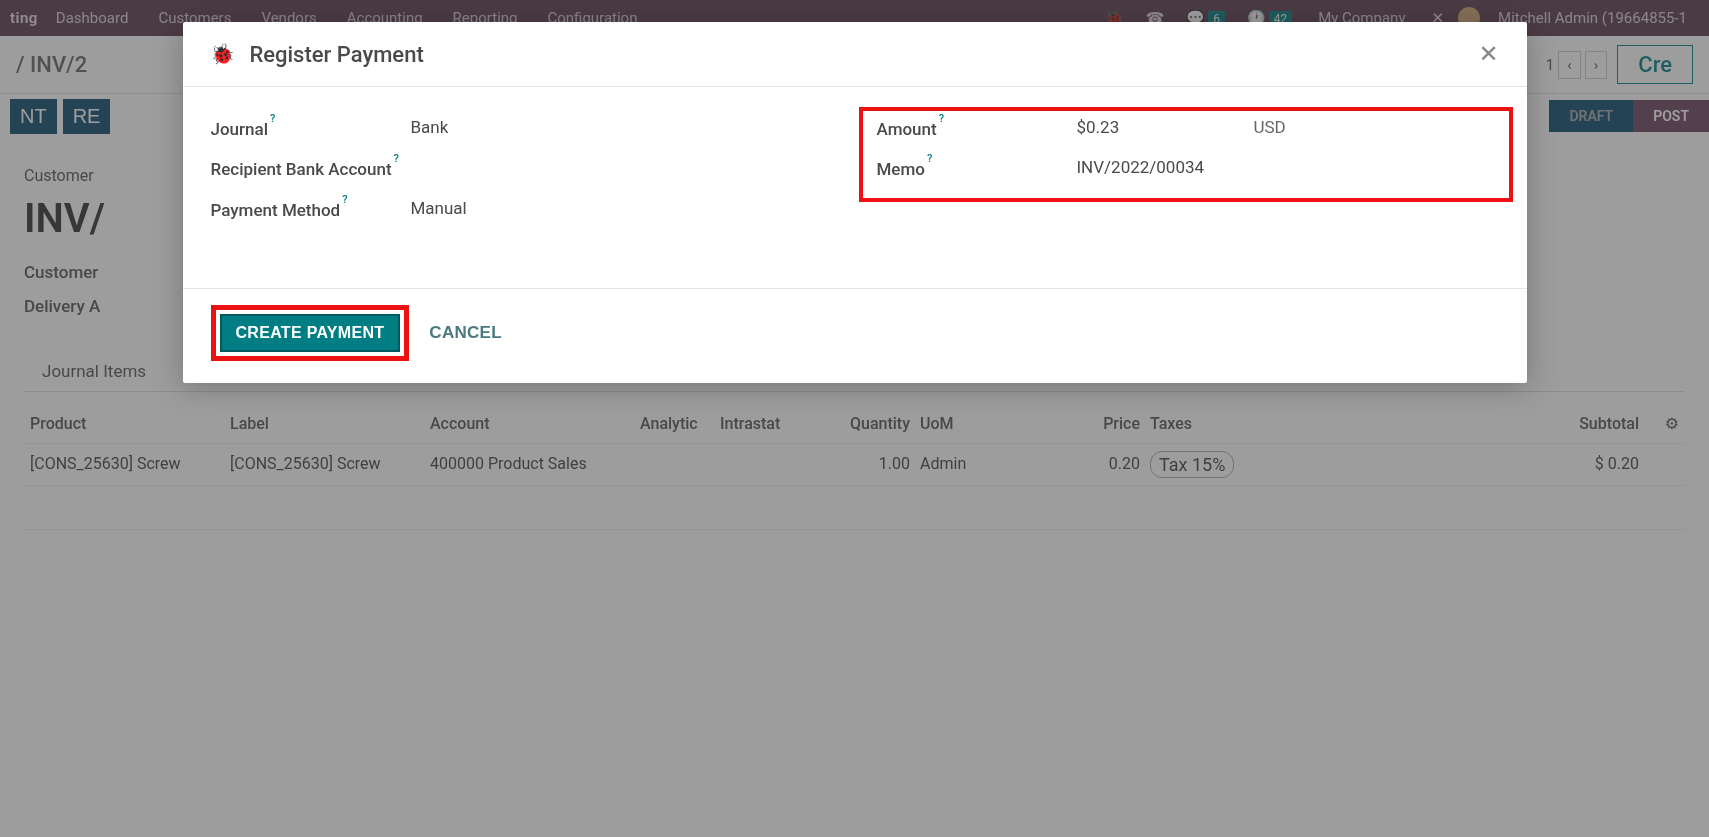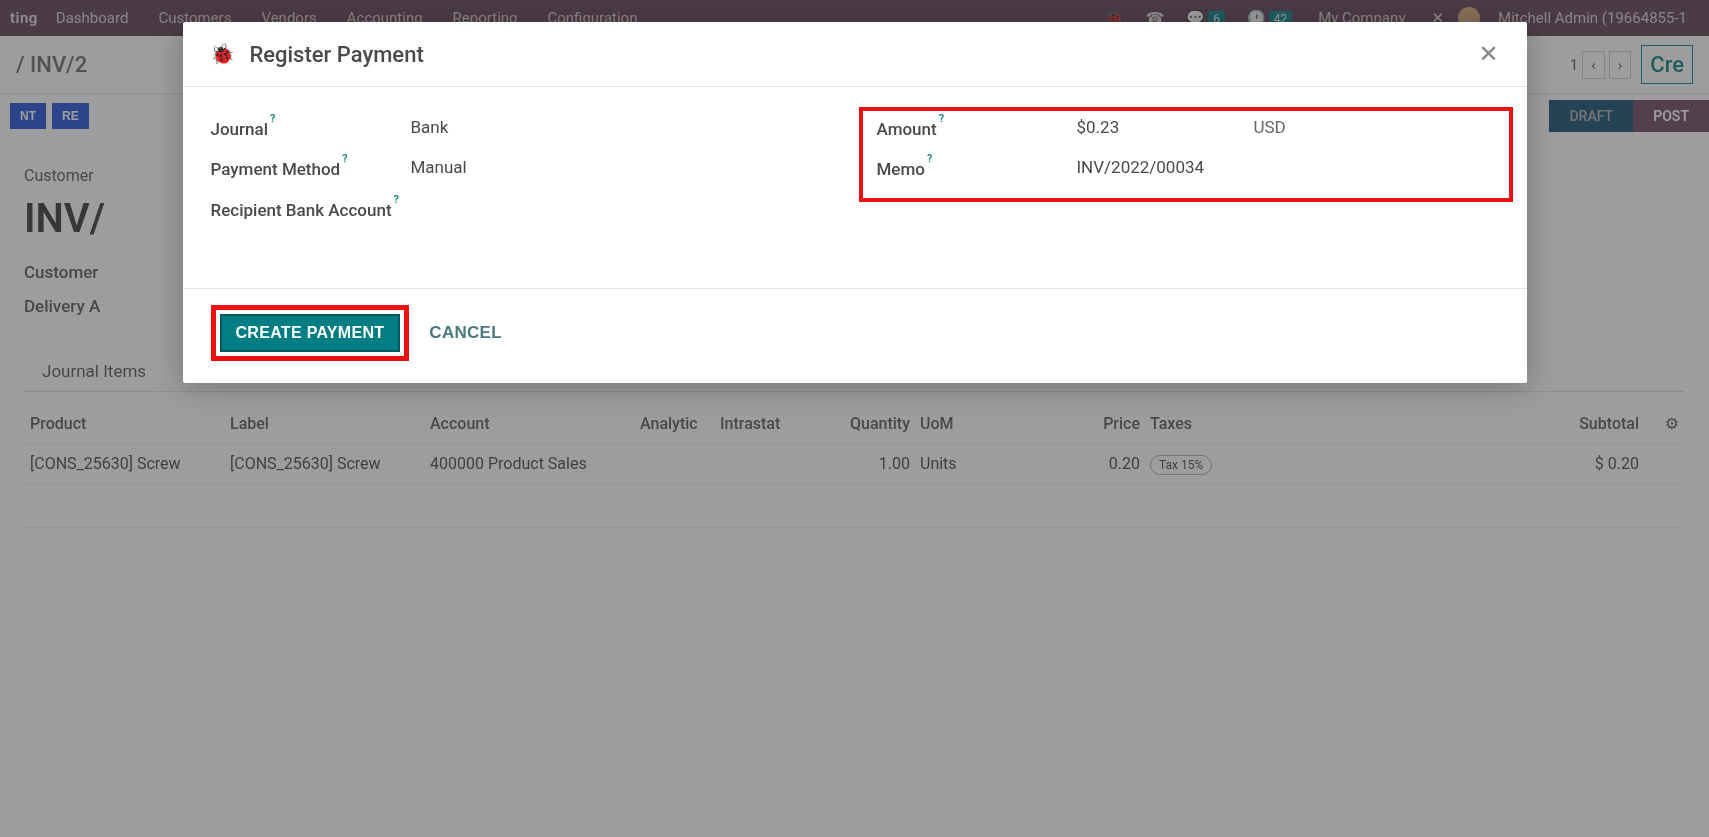--- a/index.html
+++ b/index.html
@@ -64,42 +64,42 @@
 .breadcrumb-bar .pager-btn {
   border: 1px solid #ccc;
   padding: 4px 8px;
   color: #555;
   cursor: pointer;
   background: #fff;
 }
 .breadcrumb-bar .create-btn {
   border: 1px solid #017e84;
   color: #017e84;
-  padding: 6px 8px;
+  padding: 6px 20px;
   margin-left: 10px;
   cursor: pointer;
   background: #fff;
   font-weight: 500;
 }
 
 .action-bar {
   height: 44px;
   background: #fff;
   display: flex;
   align-items: center;
   padding: 0 10px;
   gap: 6px;
 }
 .action-bar .btn-primary {
-  background: #1d4ed8;
+  background: #0c4a6e;
   color: #fff;
   border: none;
   padding: 6px 10px;
-  font-weight: 700;
-  font-size: 12px;
+  font-weight: 400;
+  font-size: 20px;
   cursor: pointer;
 }
 .status-strip {
   position: absolute;
   right: 0;
   display: flex;
   align-items: center;
   height: 44px;
 }
 .status-strip .status {
@@ -164,21 +164,21 @@
 .grid .c-qty { width: 80px; text-align: right; padding-right: 10px; }
 .grid .c-uom { width: 80px; }
 .grid .c-price { width: 150px; text-align: right; padding-right: 10px; }
 .grid .c-taxes { width: 90px; }
 .grid .c-subtotal { flex: 1; text-align: right; padding-right: 10px; }
 .grid .c-opt { width: 30px; text-align: right; }
 .tax-tag {
   border: 1px solid #aaa;
   border-radius: 12px;
   padding: 2px 8px;
-  font-size: 12px;
+  font-size: 18px;
 }
 
 
 .overlay {
   position: absolute;
   inset: 0;
   background: rgba(60,60,60,0.5);
   display: flex;
   justify-content: center;
   align-items: flex-start;
@@ -344,21 +344,21 @@
         <div class="c-subtotal">Subtotal</div>
         <div class="c-opt">⚙</div>
       </div>
       <div class="row">
         <div class="c-product">[CONS_25630] Screw</div>
         <div class="c-label">[CONS_25630] Screw</div>
         <div class="c-account">400000 Product Sales</div>
         <div class="c-analytic"></div>
         <div class="c-intrastat"></div>
         <div class="c-qty">1.00</div>
-        <div class="c-uom">Units</div>
+        <div class="c-uom">Admin</div>
         <div class="c-price">0.20</div>
         <div class="c-taxes"><span class="tax-tag">Tax 15%</span></div>
         <div class="c-subtotal">$ 0.20</div>
         <div class="c-opt"></div>
       </div>
       <div class="row" style="height:44px;"></div>
       <div class="row" style="height:44px;border:none;"></div>
     </div>
   </div>
 </div>
@@ -372,26 +372,26 @@
       <span class="close">✕</span>
     </div>
 
     <div class="modal-body">
       <div class="col">
         <div class="field">
           <span class="field-label"><span>Journal</span><sup>?</sup></span>
           <span class="field-value">Bank</span>
         </div>
         <div class="field">
+          <span class="field-label"><span>Recipient Bank Account</span><sup>?</sup></span>
+          <span class="field-value"></span>
+        </div>
+        <div class="field">
           <span class="field-label"><span>Payment Method</span><sup>?</sup></span>
           <span class="field-value">Manual</span>
-        </div>
-        <div class="field">
-          <span class="field-label"><span>Recipient Bank Account</span><sup>?</sup></span>
-          <span class="field-value"></span>
         </div>
       </div>
       <div class="col">
         <div class="highlight-box">
           <div class="field amount-row">
             <span class="field-label"><span>Amount</span><sup>?</sup></span>
             <span class="field-value">
               <span>$0.23</span>
               <span class="currency">USD</span>
             </span>

